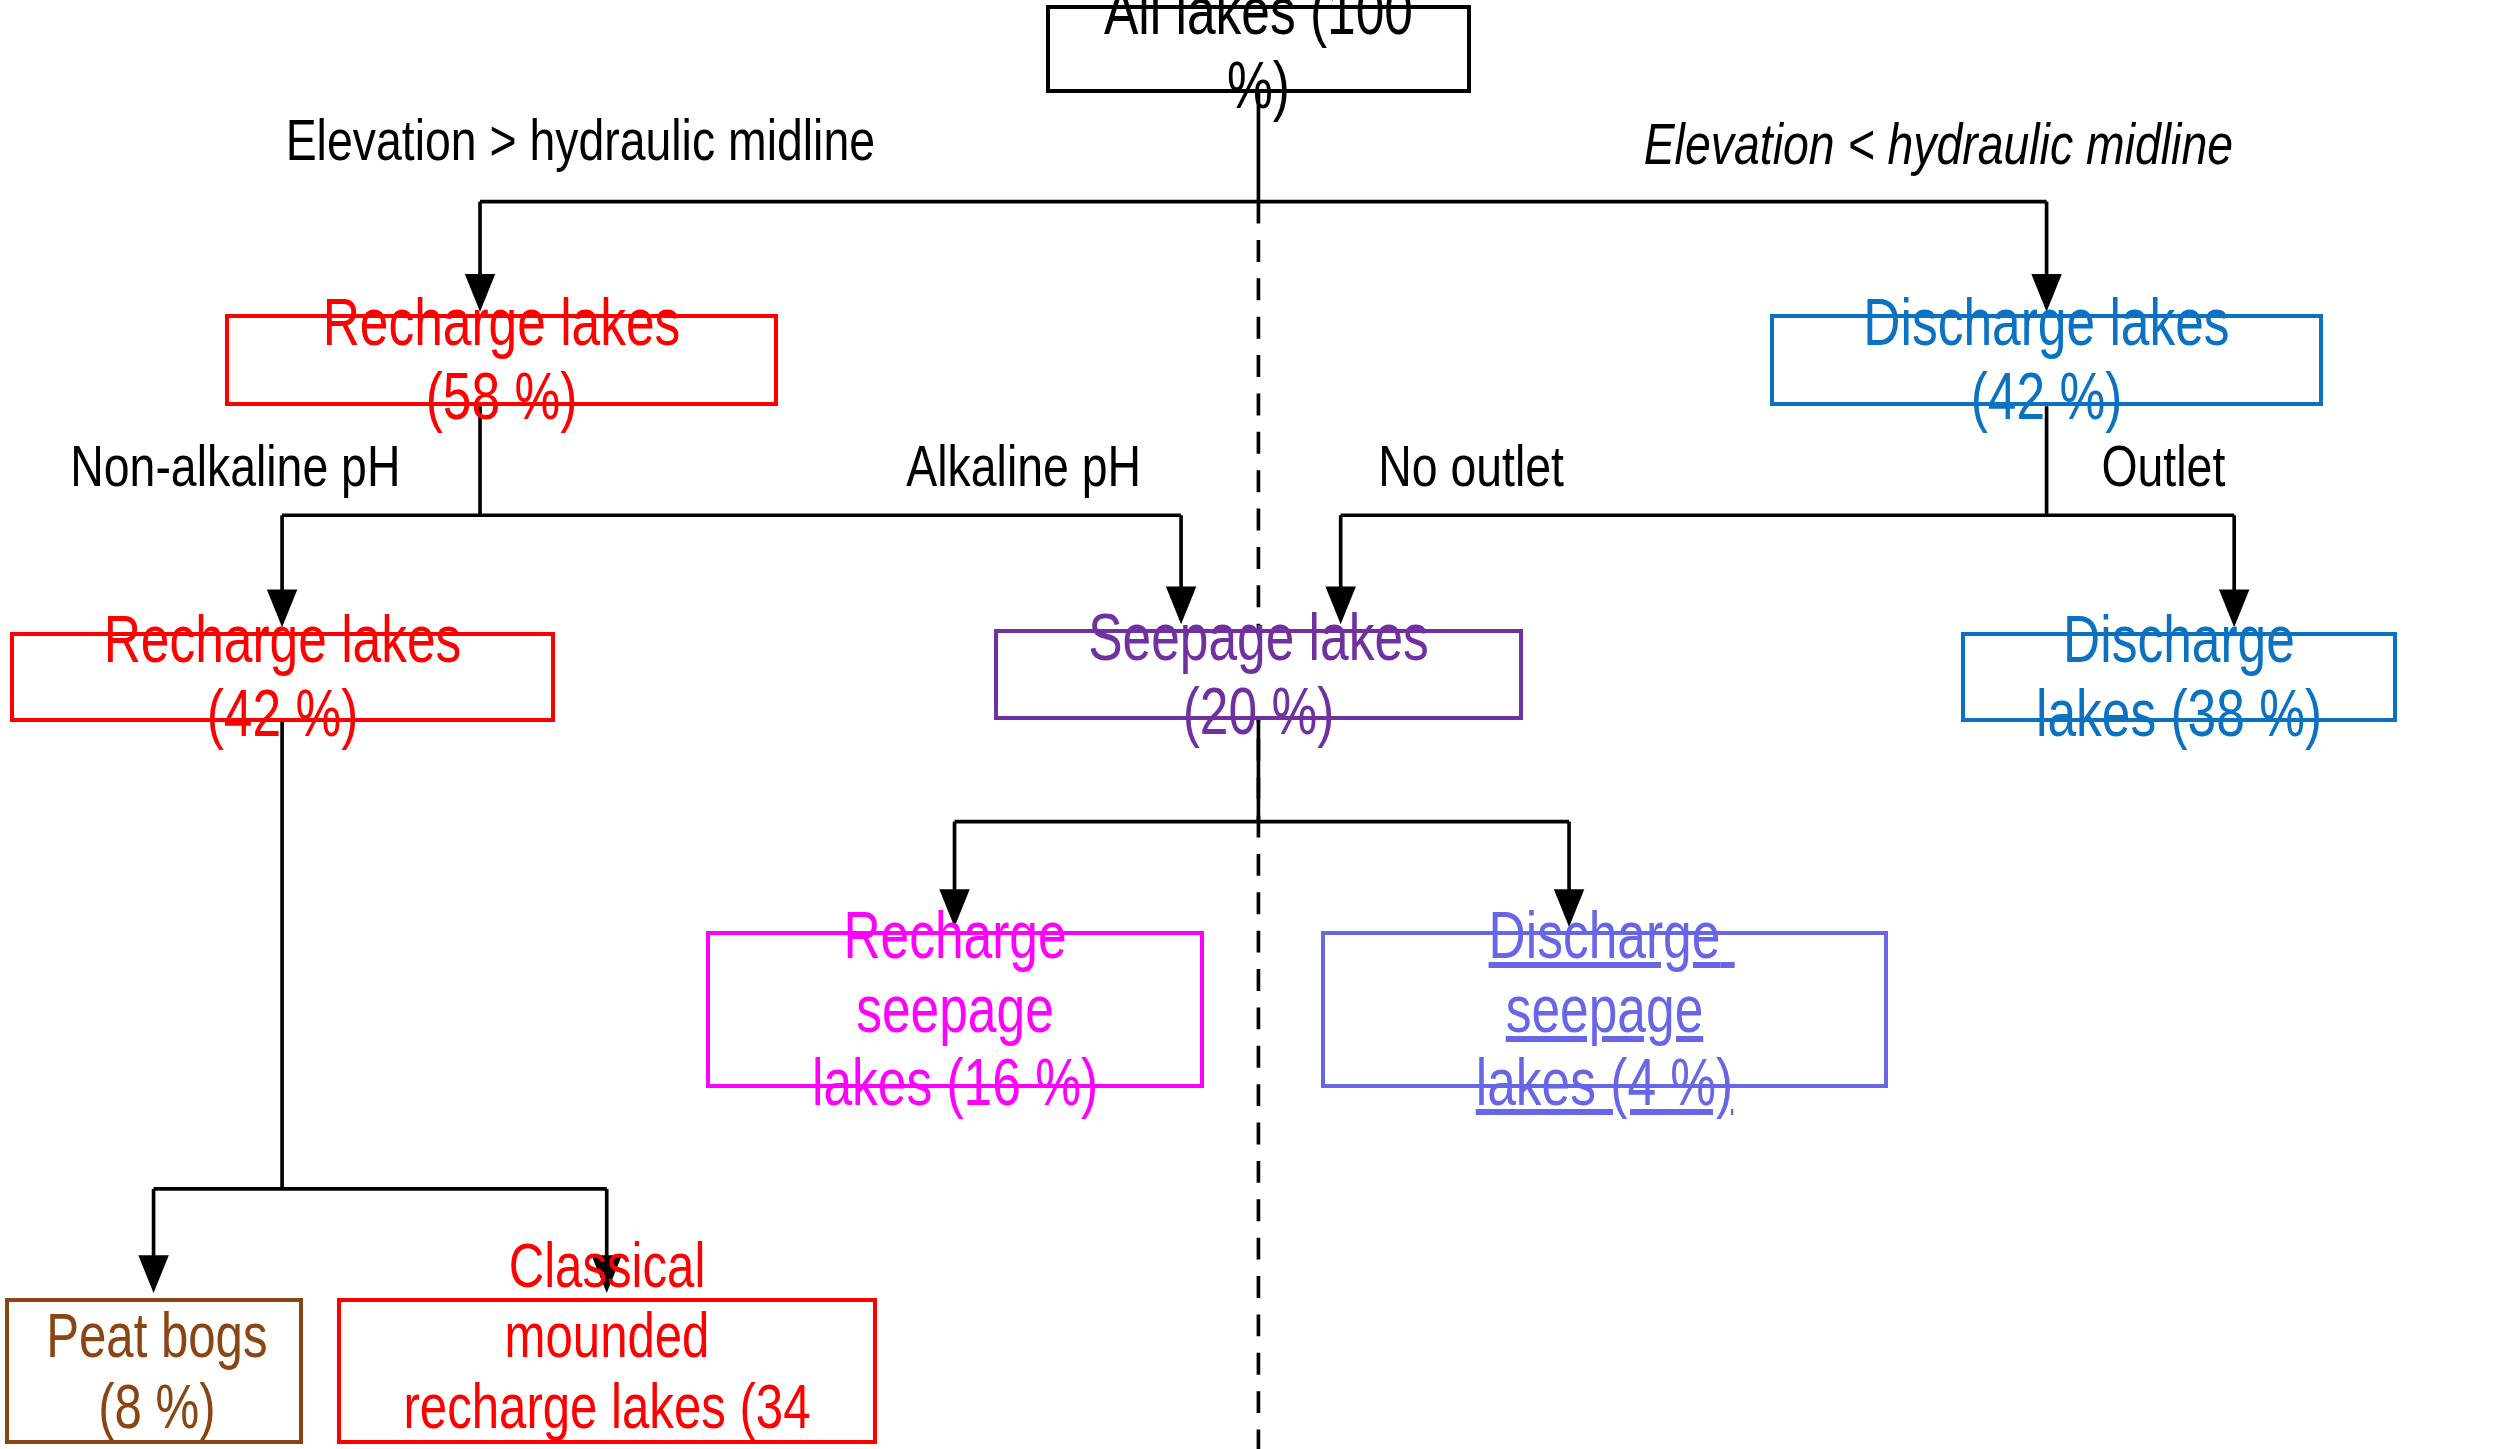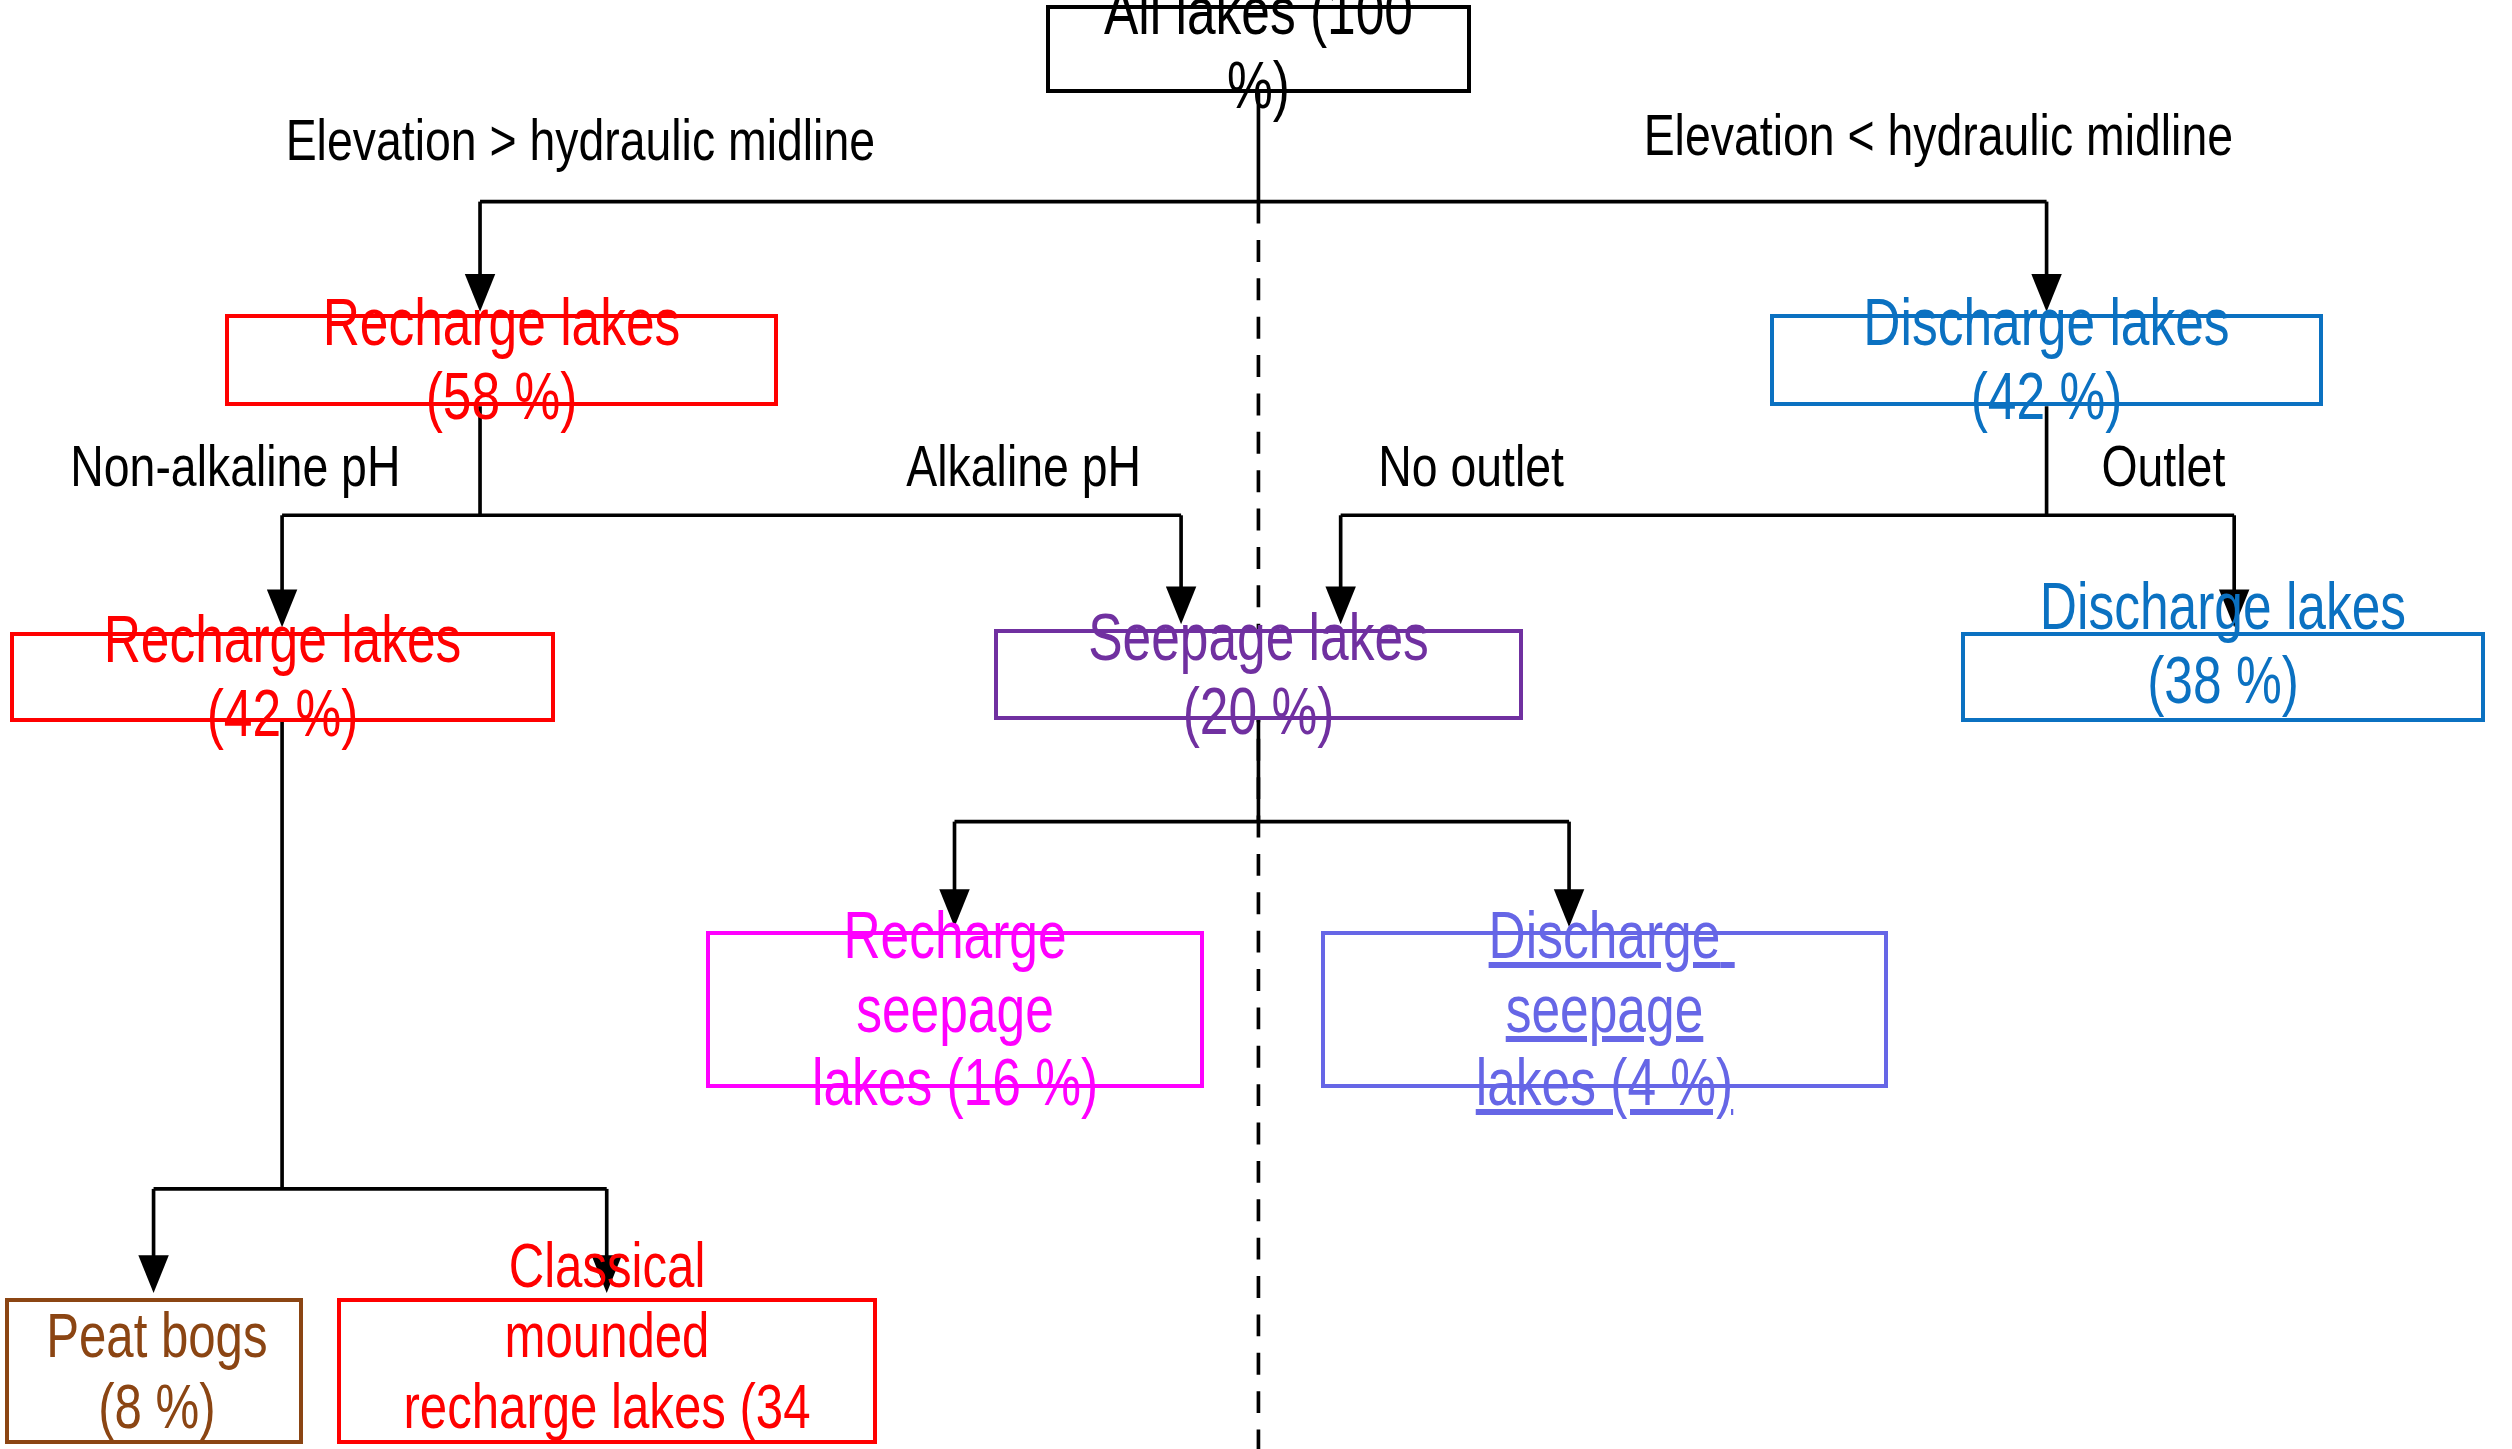--- a/index.html
+++ b/index.html
@@ -94,21 +94,21 @@
       <polygon points="1542,1460 1592,1460 1567,1522"></polygon>
       <polygon points="2551,1460 2601,1460 2576,1522"></polygon>
       <polygon points="227,2061 277,2061 252,2123"></polygon>
       <polygon points="971,2061 1021,2061 996,2123"></polygon>
     </g>
   </svg>
 
   <div class="lbl" style="left:212px; top:108px; width:682px;">
     <span>Elevation &gt; hydraulic midline</span>
   </div>
-  <div class="lbl" style="left:1570px; top:103px; width:682px;">
+  <div class="lbl" style="left:1570px; top:112px; width:682px;font-style:italic;">
     <span>Elevation &lt; hydraulic midline</span>
   </div>
   <div class="lbl" style="left:22px; top:434px; width:426px;">
     <span>Non-alkaline pH</span>
   </div>
   <div class="lbl" style="left:811px; top:434px; width:426px;">
     <span>Alkaline pH</span>
   </div>
   <div class="lbl" style="left:1288px; top:434px; width:366px;">
     <span>No outlet</span>
@@ -130,21 +130,21 @@
   </div>
 
   <div class="node" style="left: 9.7px; top: 632px; width: 545px; height: 90px; border-color: rgb(255, 0, 0); color: rgb(255, 0, 0);">
     <span>Recharge lakes (42 %)</span>
   </div>
 
   <div class="node" style="left: 994px; top: 629px; width: 529px; height: 91px; border-color: rgb(112, 48, 160); color: rgb(112, 48, 160);">
     <span>Seepage lakes (20 %)</span>
   </div>
 
-  <div class="node" style="left: 1961px; top: 632px; width: 524px; height: 90px; border-color: rgb(11, 113, 193); color: rgb(11, 113, 193); align-items: flex-end;">
+  <div class="node" style="left: 1961px; top: 632px; width: 436px; height: 90px; border-color: rgb(11, 113, 193); color: rgb(11, 113, 193);">
     <span>Discharge lakes (38 %)</span>
   </div>
 
   <div class="node" style="left: 706px; top: 931px; width: 498px; height: 157px; border-color: rgb(255, 0, 255); color: rgb(255, 0, 255); align-items: center;">
     <span>Recharge  seepage
 lakes (16 %)</span>
   </div>
 
   <div class="node" style="left: 1321px; top: 931px; width: 567px; height: 157px; border-color: rgb(102, 102, 230); color: rgb(102, 102, 230); text-decoration: underline;">
     <span>Discharge seepage

